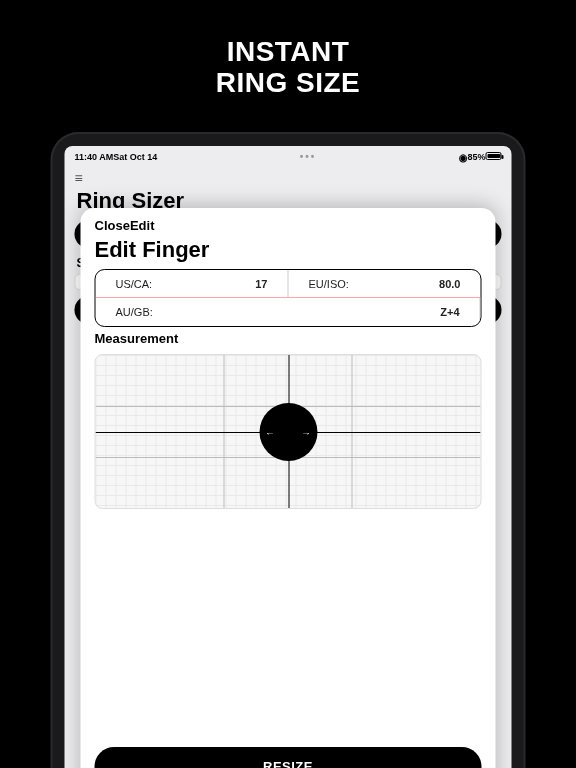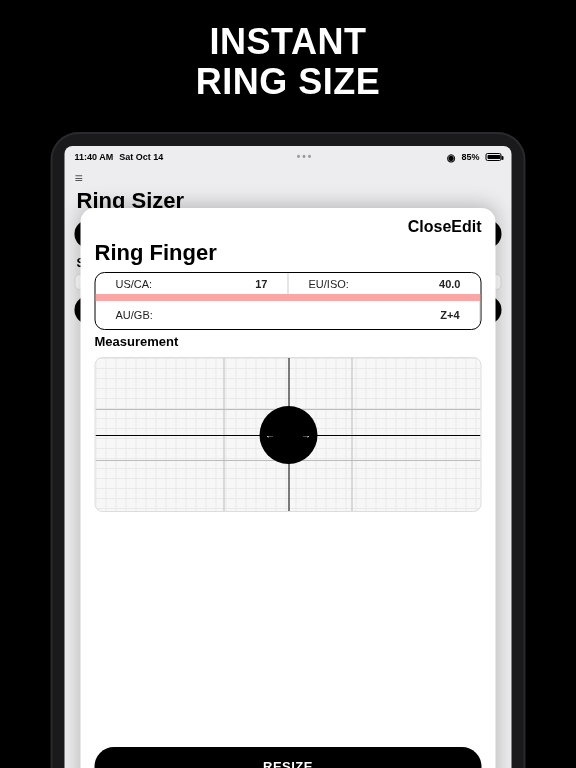--- a/index.html
+++ b/index.html
@@ -7,24 +7,24 @@
   body {
     background: #000;
     font-family: -apple-system, BlinkMacSystemFont, "Helvetica Neue", Arial, sans-serif;
     color: #fff;
     overflow: hidden;
     position: relative;
   }
   .promo-title {
     text-align: center;
     font-weight: 800;
-    font-size: 36px;
+    font-size: 28px;
     letter-spacing: 0.5px;
     line-height: 1.1;
-    padding-top: 22px;
+    padding-top: 37px;
   }
   .tablet {
     position: absolute;
     top: 132px;
     left: 50%;
     transform: translateX(-50%);
     width: 475px;
     height: 680px;
     background: #1a1a1d;
     border-radius: 28px;
@@ -42,21 +42,21 @@
   }
   .status-bar {
     display: flex;
     justify-content: space-between;
     align-items: center;
     font-size: 9px;
     font-weight: 600;
     padding: 4px 10px 0 10px;
     height: 18px;
   }
-  .status-left, .status-right { display: flex; align-items: center; gap: 6px; }
+  .status-left, .status-right { display: flex; align-items: flex-start; }
   .dots {
     text-align: center;
     font-size: 10px;
     color: #999;
     letter-spacing: 2px;
     line-height: 8px;
   }
   .menu-icon {
     font-size: 14px;
     color: #555;
@@ -94,22 +94,22 @@
     bottom: 0;
     background: #fff;
     border-radius: 14px 14px 0 0;
     box-shadow: 0 -2px 20px rgba(0,0,0,0.25);
     display: flex;
     flex-direction: column;
     padding: 10px 14px 12px 14px;
   }
   .modal-header {
     display: flex;
-    justify-content: flex-end;
-    font-size: 16px;
+    justify-content: flex-start;
+    font-size: 13px;
     font-weight: 600;
     padding-bottom: 2px;
   }
   .modal-title {
     font-size: 22px;
     font-weight: 800;
     padding: 2px 0 6px 0;
   }
   .section-row {
     display: flex;
@@ -136,21 +136,21 @@
   .sizes-table {
     border: 1.5px solid #000;
     border-radius: 10px;
     overflow: hidden;
     font-size: 11px;
   }
   .sizes-row {
     display: flex;
     height: 28px;
   }
-  .sizes-row:first-child { border-bottom: 7px solid #fca5a5; }
+  .sizes-row:first-child { border-bottom: 1px solid #fca5a5; }
   .sizes-cell {
     flex: 1;
     display: flex;
     justify-content: space-between;
     align-items: center;
     padding: 0 20px;
   }
   .sizes-cell:first-child { border-right: 1px solid #ccc; }
   .cell-label { font-weight: 400; color: #222; }
   .cell-value { font-weight: 700; color: #222; }
@@ -241,32 +241,32 @@
     <div class="bg-black-bar"></div>
     <div class="bg-save">Save</div>
     <div class="bg-light-bar"></div>
     <div class="bg-black-bar"></div>
 
     <div class="modal">
       <div class="modal-header">
         <span>Close</span>
         <span>Edit</span>
       </div>
-      <div class="modal-title">Ring Finger</div>
+      <div class="modal-title">Edit Finger</div>
 
 
       <div class="sizes-table">
         <div class="sizes-row">
           <div class="sizes-cell">
             <span class="cell-label">US/CA:</span>
             <span class="cell-value">17</span>
           </div>
           <div class="sizes-cell">
             <span class="cell-label">EU/ISO:</span>
-            <span class="cell-value">40.0</span>
+            <span class="cell-value">80.0</span>
           </div>
         </div>
         <div class="sizes-row">
           <div class="sizes-cell">
             <span class="cell-label">AU/GB:</span>
             <span class="cell-value">Z+4</span>
           </div>
         </div>
       </div>
 

